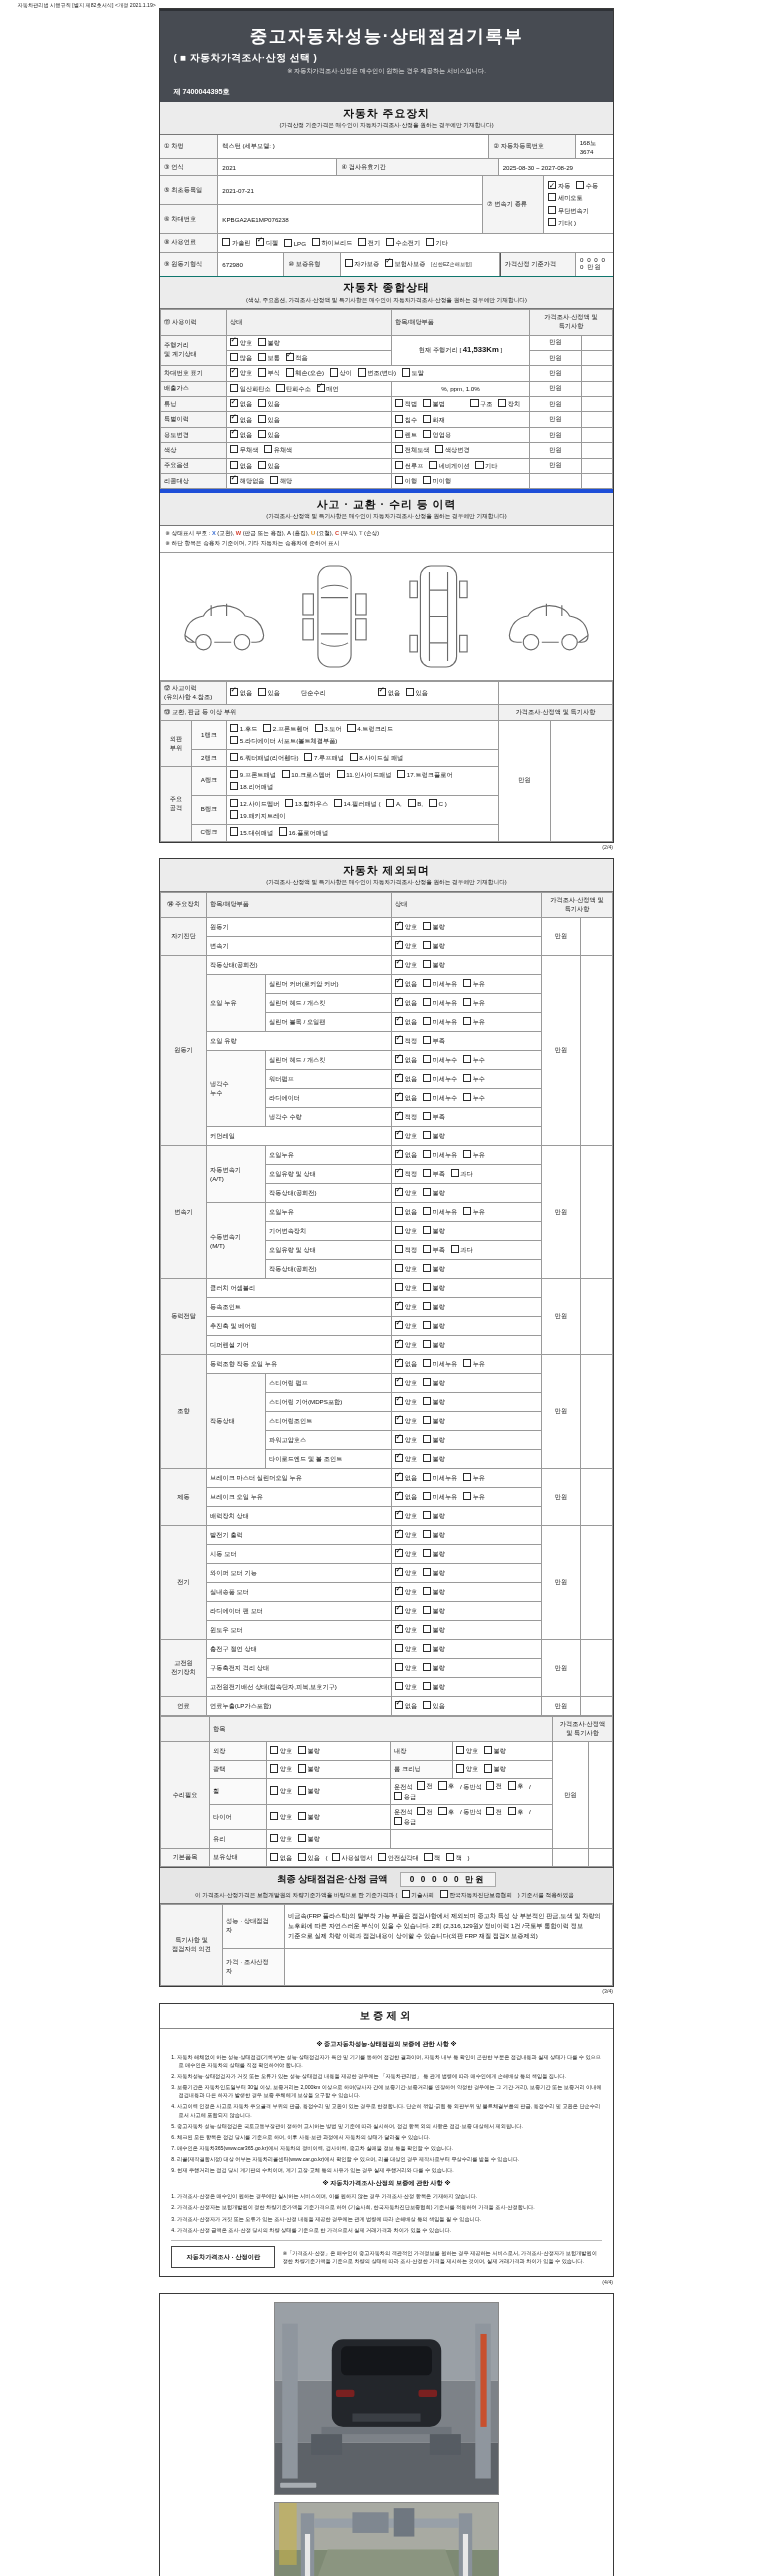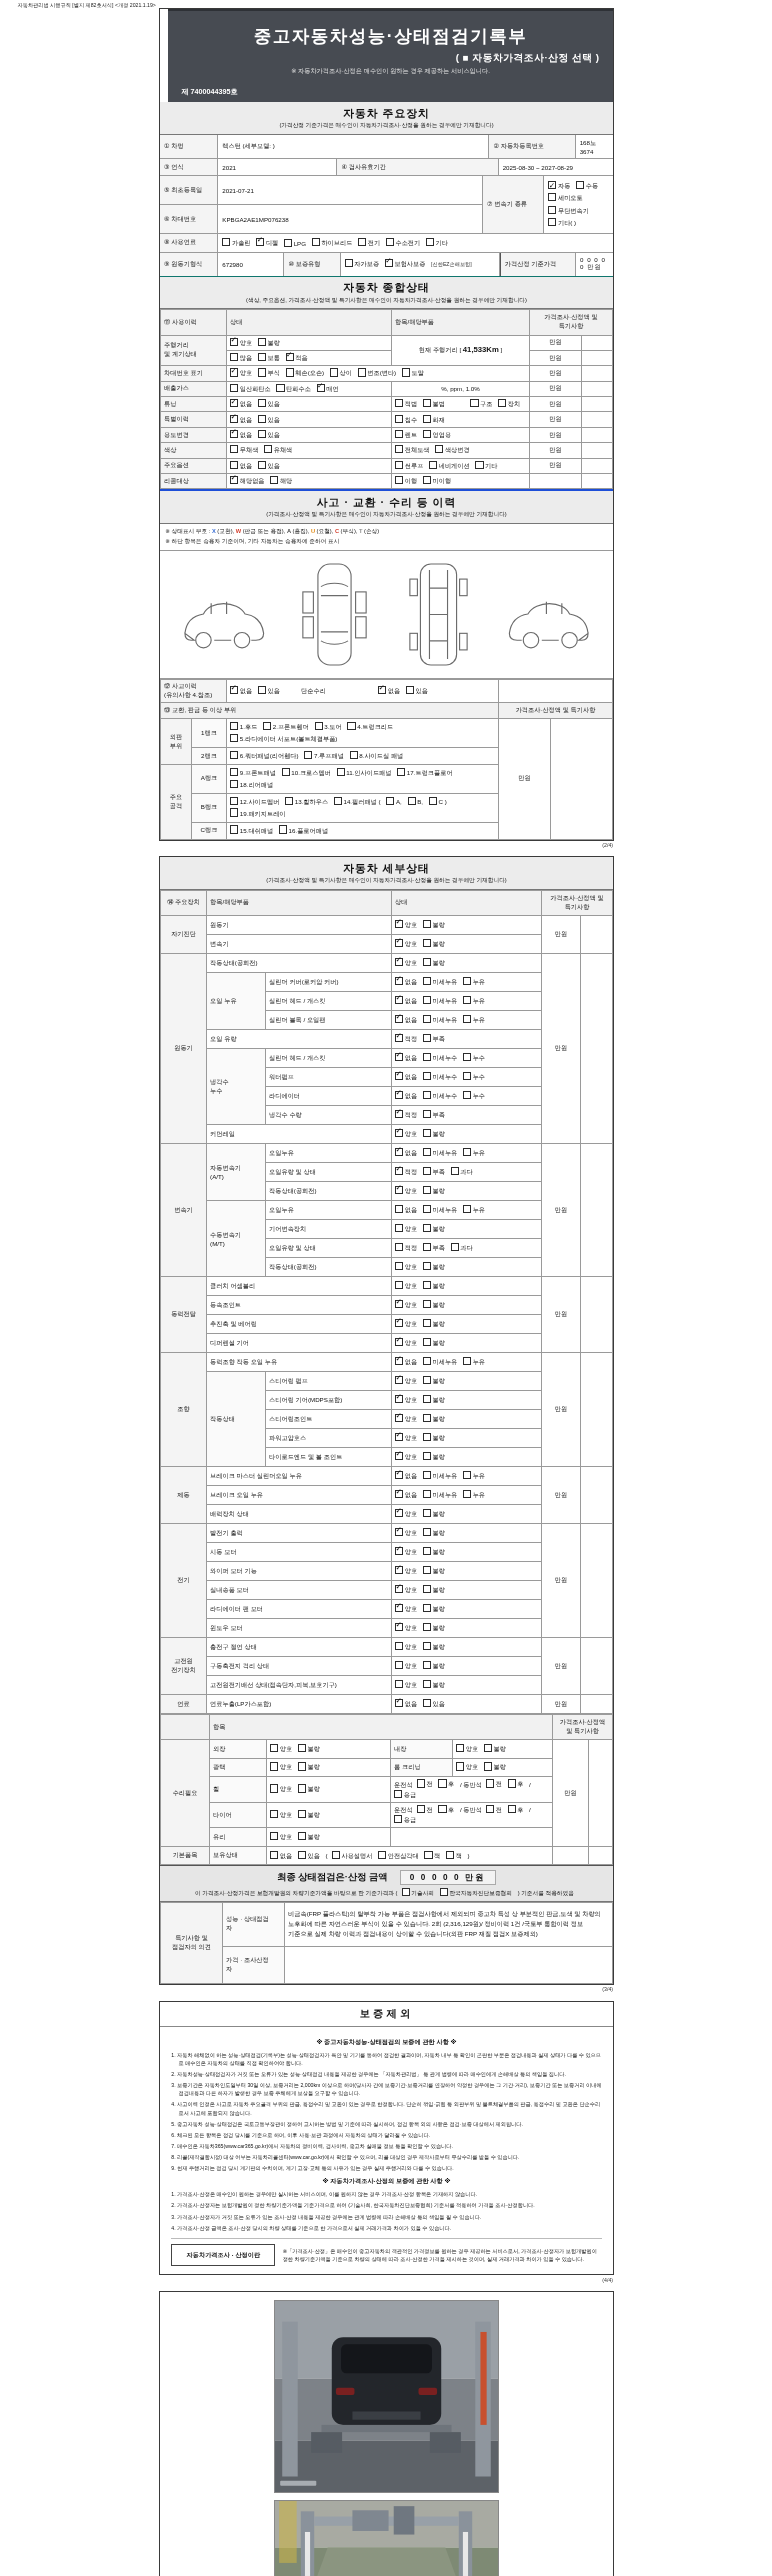--- a/index.html
+++ b/index.html
@@ -1,23 +1,23 @@
 <!DOCTYPE html>
 <html style="font-size:8.2px"><head>
 <meta charset="utf-8">
 <style>
   html,body{margin:0;padding:0;}
   body{width:773px;background:#fff;font-family:"Liberation Sans","DejaVu Sans",sans-serif;color:#111;}
   .page{width:773px;height:2576px;overflow:hidden;position:relative;background:#fff;}
   .topnote{position:absolute;top:1.5px;left:17.5px;font-size:5.2px;color:#222;}
   .doc{width:455px;margin:0 auto;padding-top:8.2px;}
   
-  .band{background:#474b52;border-top:2.1px solid #2e3136;color:#fff;padding:12.4px 13.4px 5.2px 13.4px;margin-left:8px;}
+  .band{background:#474b52;border-top:2.1px solid #2e3136;color:#fff;padding:12.4px 13.4px 5.2px 13.4px;}
   .band-title{text-align:center;font-size:17.5px;font-weight:bold;letter-spacing:1.5px;}
-  .band-sub{text-align:right;font-size:9.8px;font-weight:bold;margin-top:4.1px;letter-spacing:0.5px;}
+  .band-sub{text-align:left;font-size:9.8px;font-weight:bold;margin-top:4.1px;letter-spacing:0.5px;}
   .band-note{text-align:center;font-size:6.2px;color:#e3e3e3;margin-top:2.1px;}
   .band-docno{font-size:7.2px;font-weight:bold;margin-top:11.3px;}
   .block{border:1px solid #3a3a3a;border-top-width:1.5px;background:#fff;}
   .marker{text-align:right;font-size:5.2px;color:#333;margin:1.5px 1px 8.2px 0;}
   .sec-title{background:#ececec;border-bottom:0.5px solid #777;text-align:center;padding:4.6px 2.1px 3.6px 2.1px;}
   .sec-title .h{font-size:10.8px;font-weight:bold;letter-spacing:1px;}
   .sec-title .sub{font-size:5.7px;margin-top:1.5px;color:#111;}
   table.tbl{border-collapse:collapse;width:100%;table-layout:fixed;}
   table.tbl td{border:0.5px solid #9a9a9a;font-size:6.2px;padding:2.1px 3.1px;vertical-align:middle;word-break:keep-all;}
   table.tbl td.lab{background:#f4f4f4;white-space:pre-line;}
@@ -220,21 +220,21 @@
                 <td class="lab">리콜대상</td>
                 <td><span class="opt"><span class="cbx on"></span>해당없음</span><span class="opt"><span class="cbx"></span>해당</span></td>
                 <td><span class="opt"><span class="cbx"></span>이행</span><span class="opt"><span class="cbx"></span>미이행</span></td>
                 <td class="price"></td>
                 <td></td>
               </tr>
             </tbody>
           </table>
         </div>
 
-      <div class="sec-title" style="border-top:2px solid #1d4ed8;">
+      <div class="sec-title" style="border-top:4px solid #1d4ed8;">
         <div class="h">사고 · 교환 · 수리 등 이력</div>
         <div class="sub">(가격조사·산정액 및 특기사항은 매수인이 자동차가격조사·산정을 원하는 경우에만 기재합니다)</div>
       </div>
       <div class="notes" id="accident-legend">
           <div>※ 상태표시 부호 : <b style="color:#3b6fd4">X</b> (교환), <b style="color:#d4412f">W</b> (판금 또는 용접), <b style="color:#444444">A</b> (흠집), <b style="color:#e0870f">U</b> (요철), <b style="color:#d4412f">C</b> (부식), <b style="color:#8a8a8a">T</b> (손상)</div>
           <div>※ 하단 항목은 승용차 기준이며, 기타 자동차는 승용차에 준하여 표시</div>
         </div>
       <div class="diagrams">
         <svg width="93" height="108" viewBox="0 0 120 140">
           <g stroke="#6b6b6b" fill="none" stroke-width="1.5">
@@ -317,21 +317,21 @@
                 <td style="line-height:1.9"><span class="opt"><span class="cbx"></span>15.대쉬패널</span><span class="opt"><span class="cbx"></span>16.플로어패널</span></td>
               </tr>
             </tbody>
           </table>
         </div>
     </div>
     <div class="marker">(2/4)</div>
 
     <div class="block">
       <div class="sec-title">
-        <div class="h">자동차 세부상태</div>
+        <div class="h">자동차 제외되며</div>
         <div class="sub">(가격조사·산정액 및 특기사항은 매수인이 자동차가격조사·산정을 원하는 경우에만 기재합니다)</div>
       </div>
       <div id="detail-table">
           <table class="tbl">
             <colgroup>
               <col style="width:46px">
               <col style="width:59px">
               <col style="width:126px">
               <col style="width:150px">
               <col style="width:39px">

